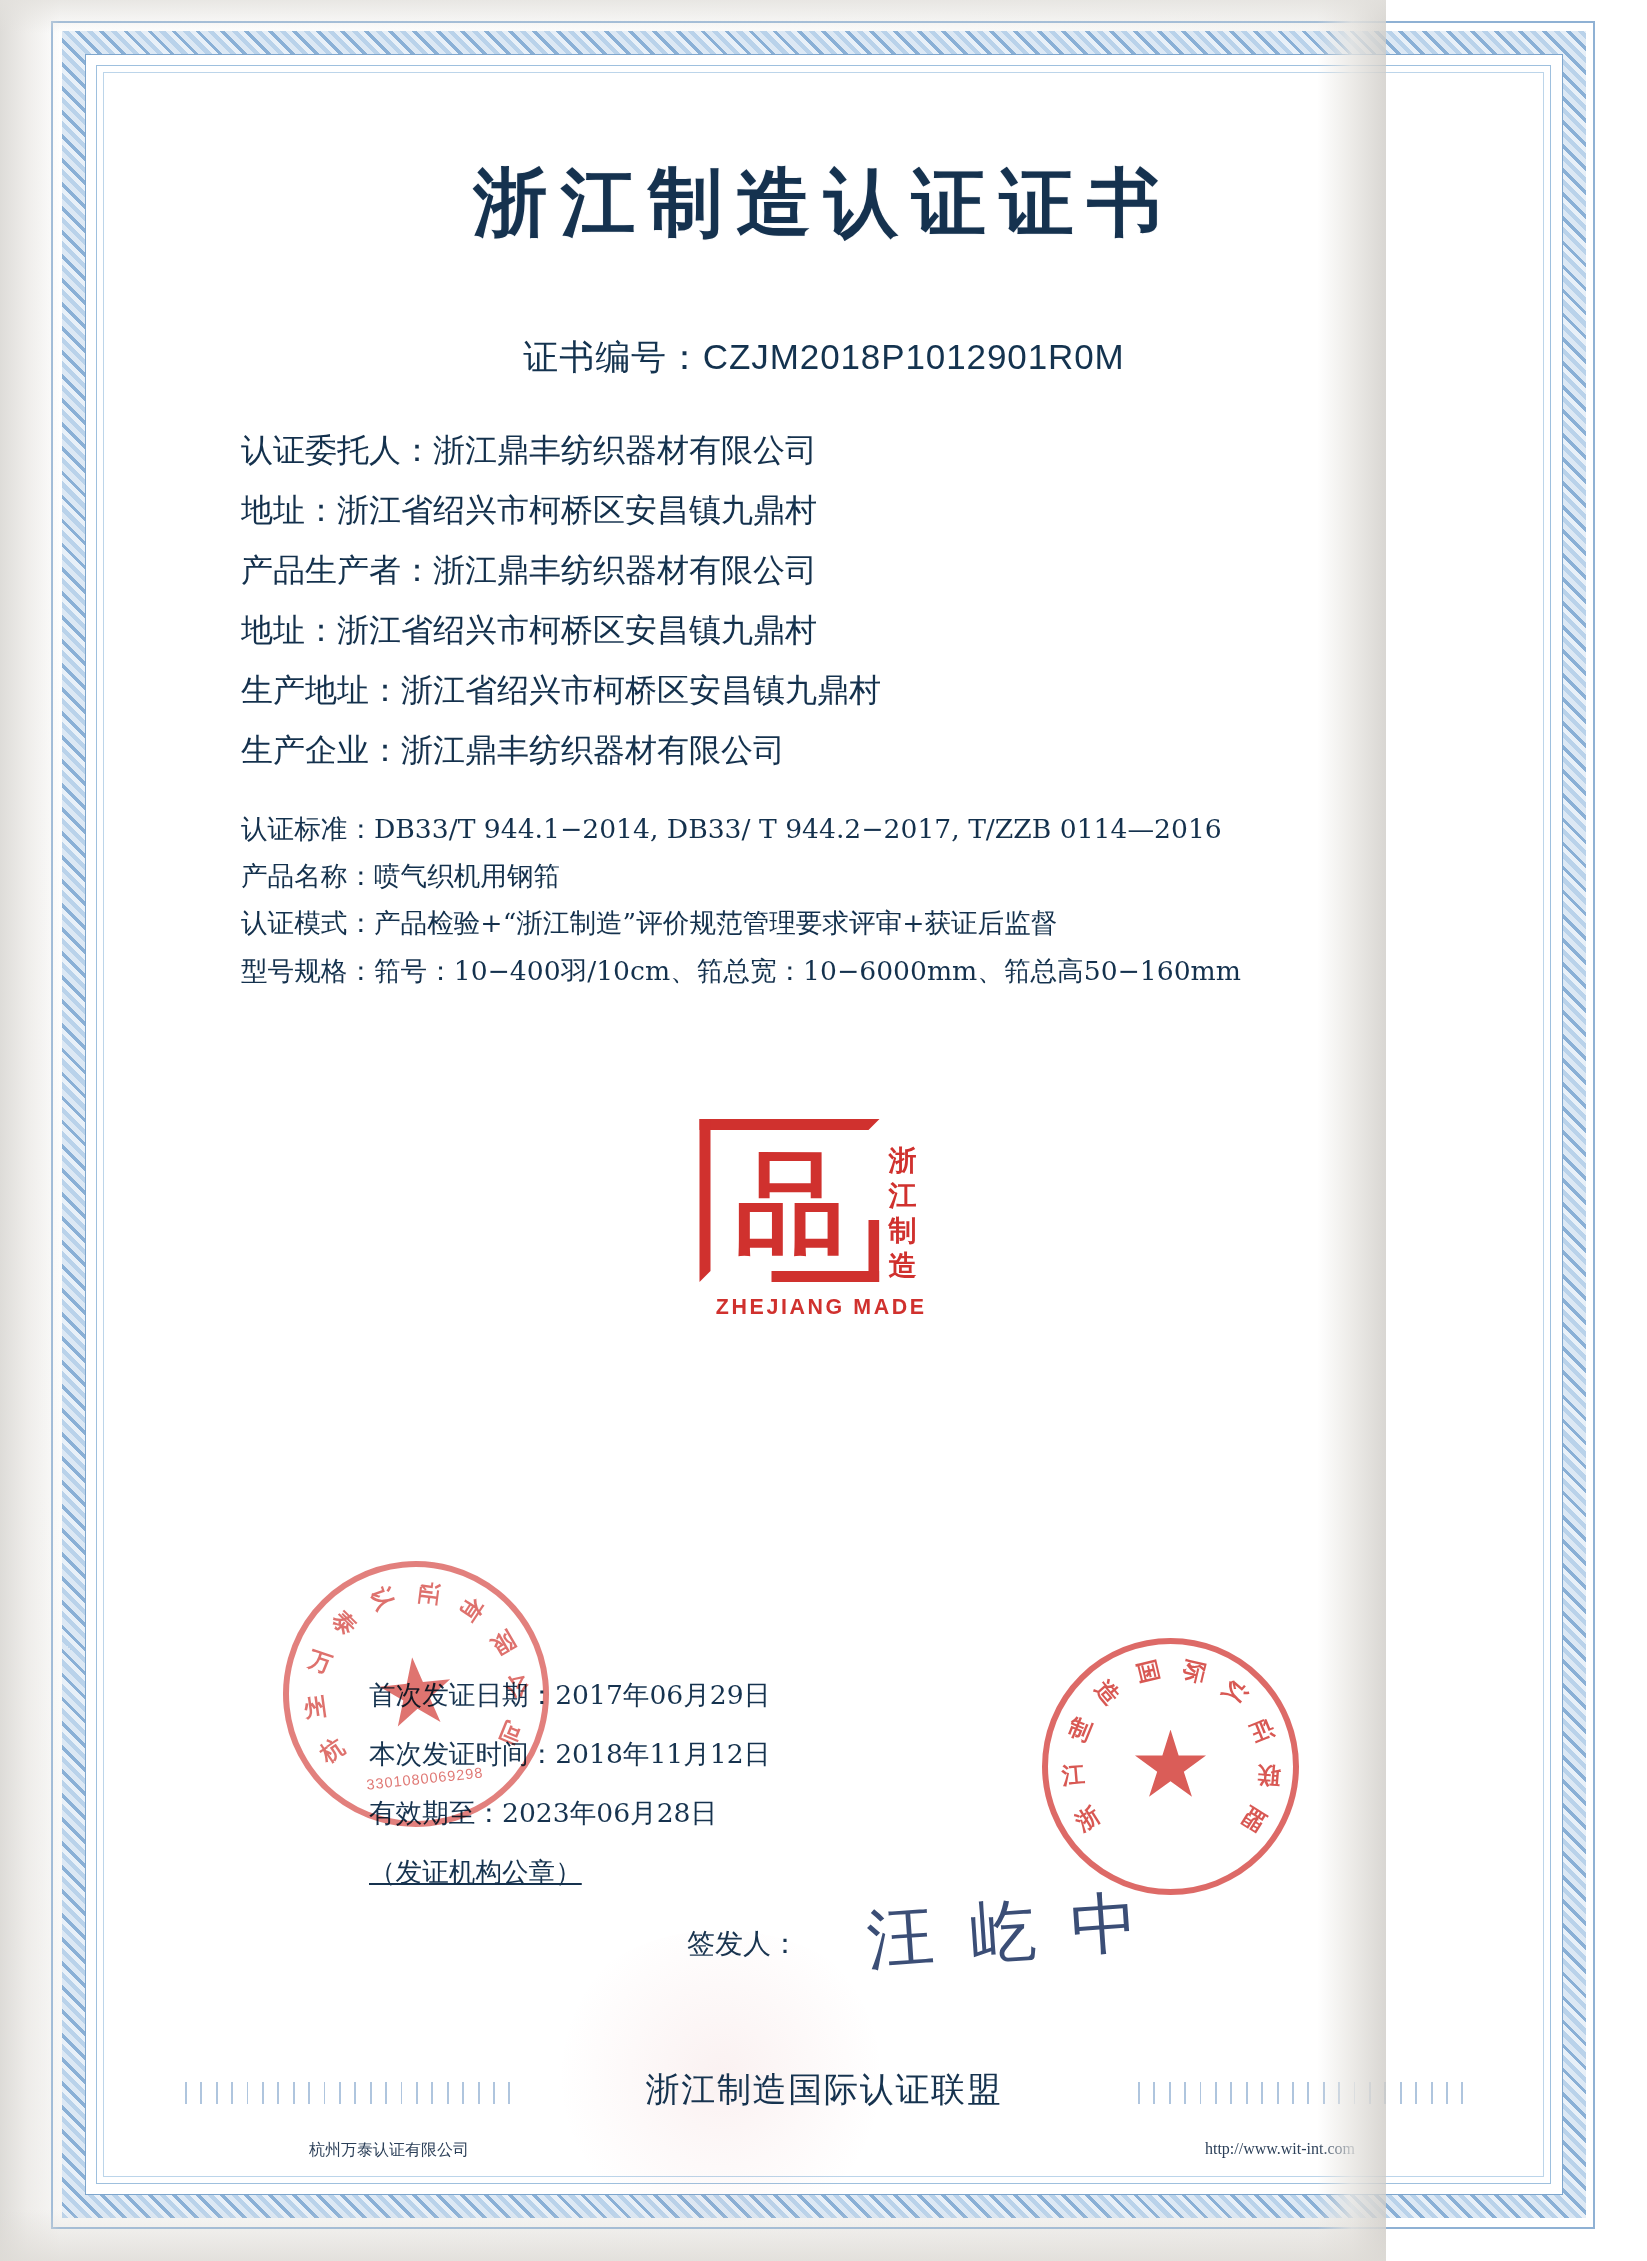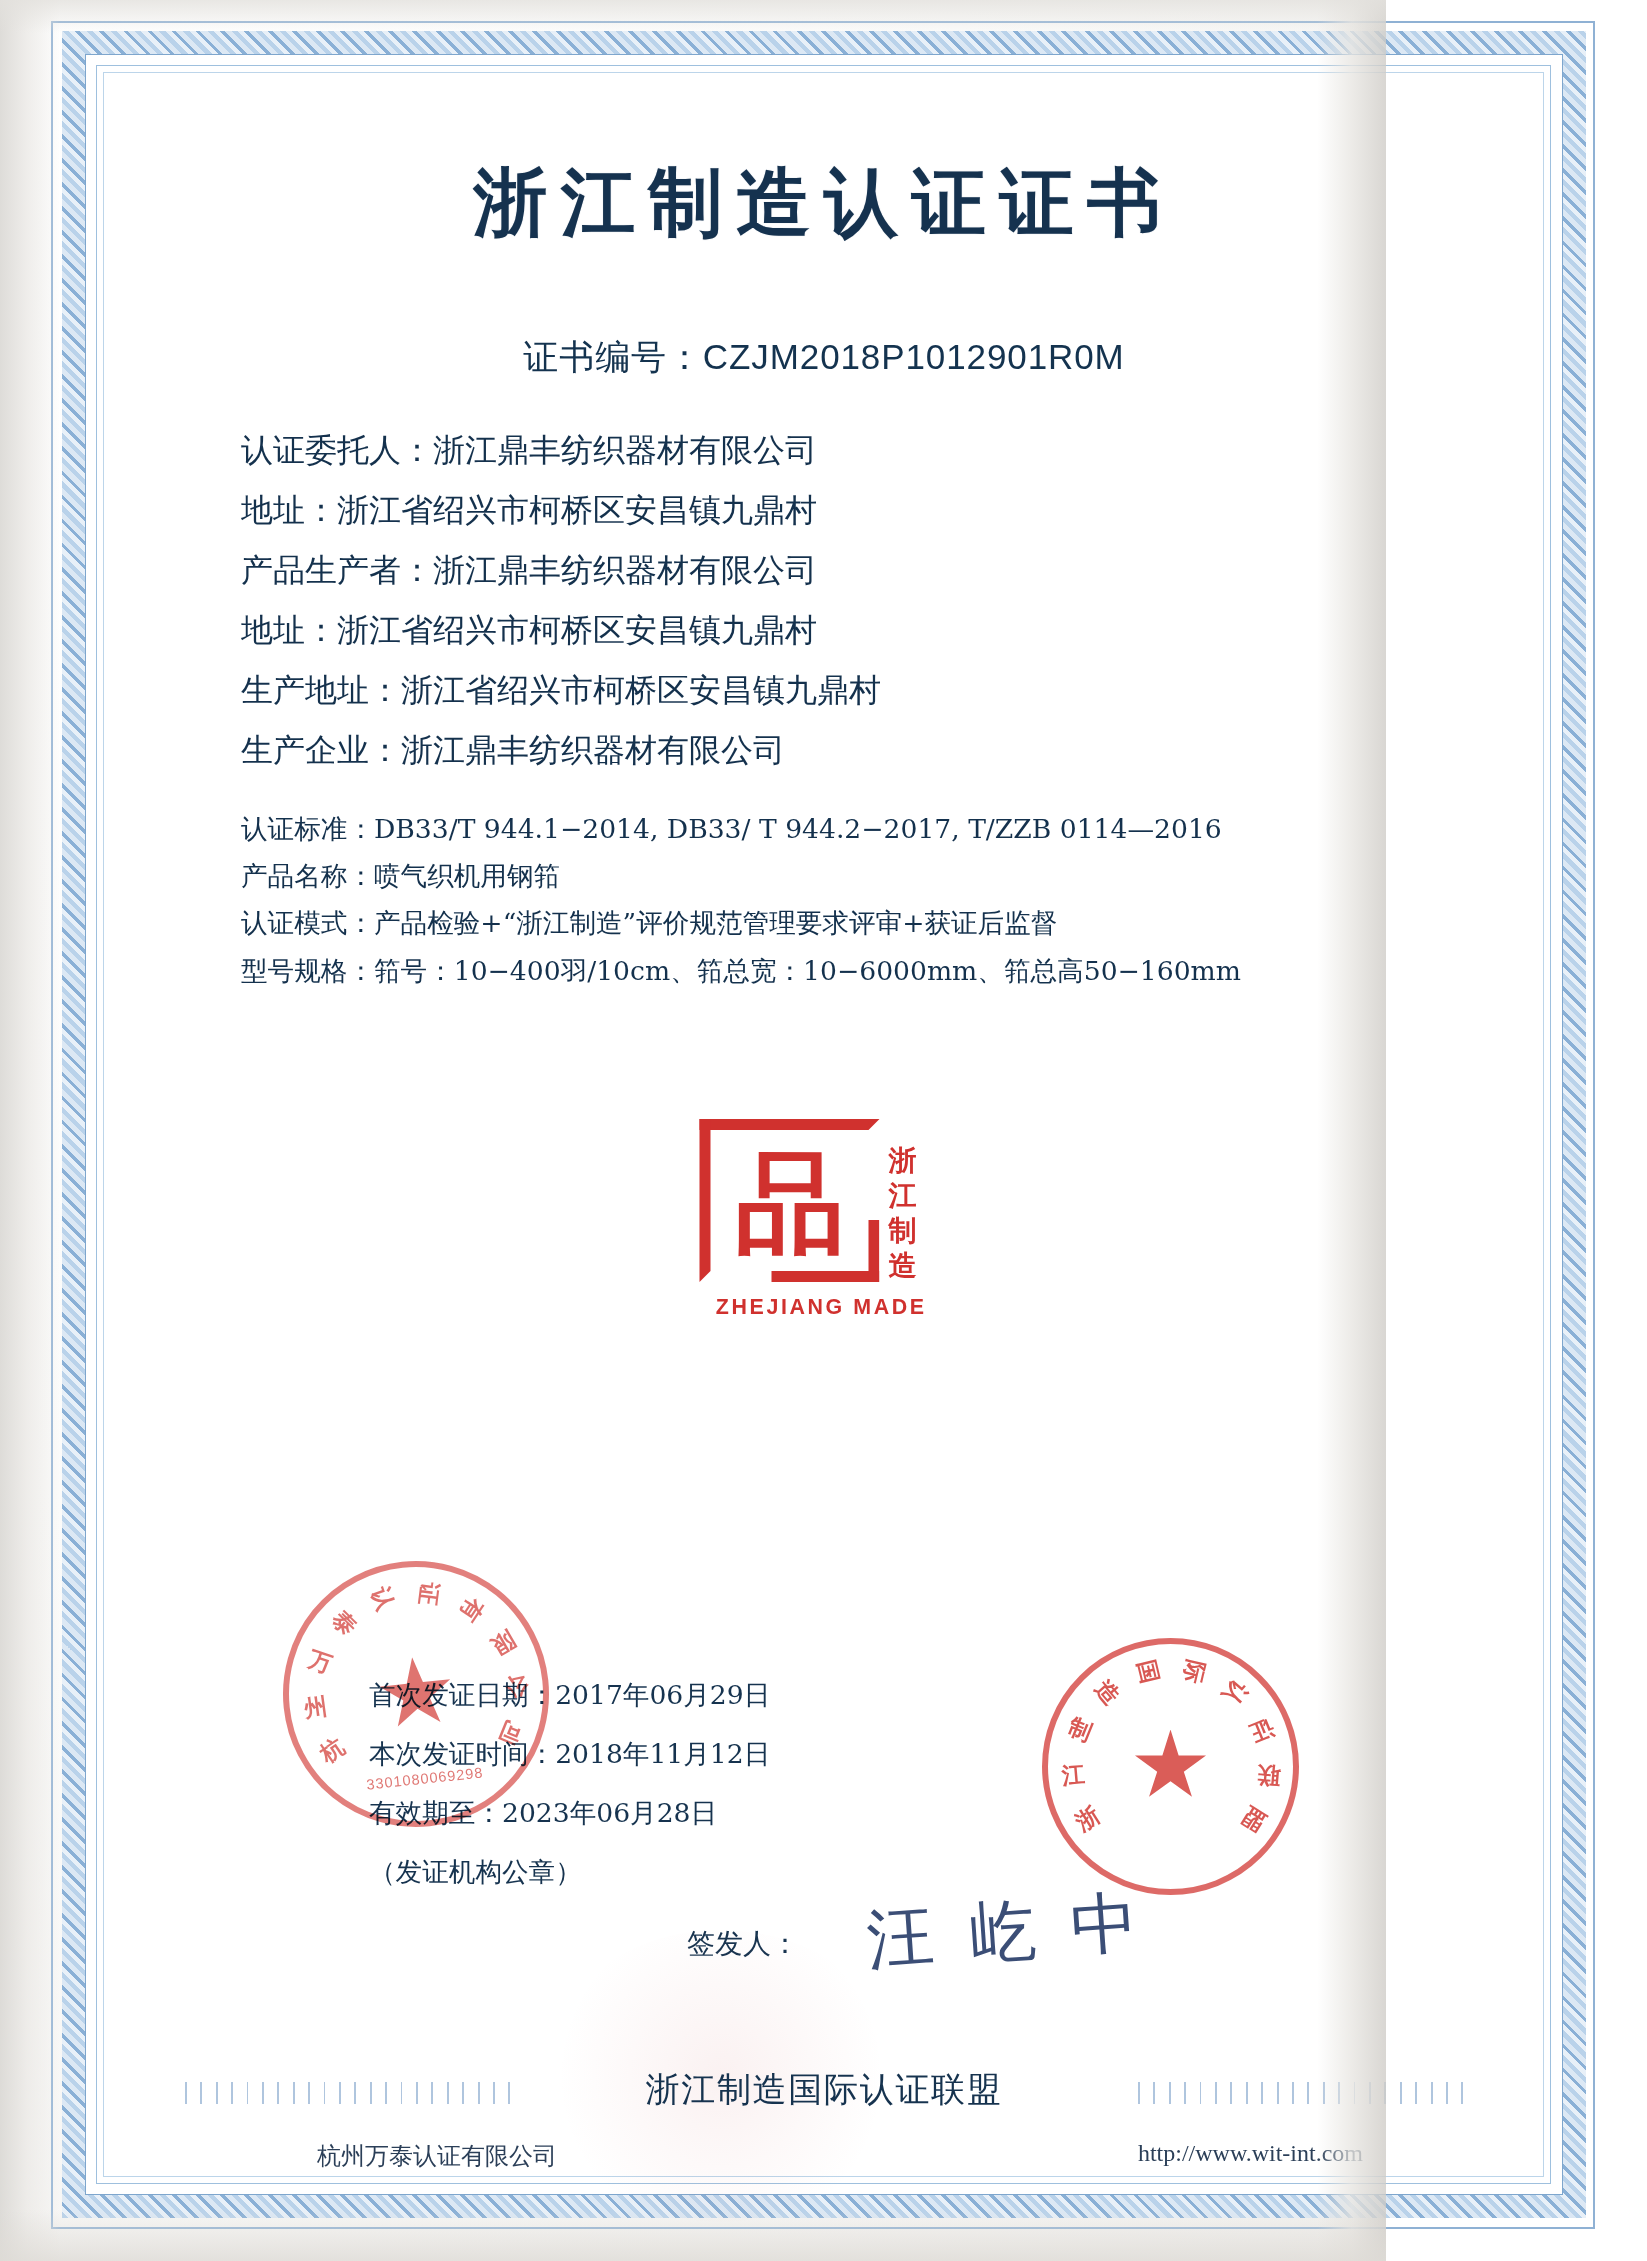--- a/index.html
+++ b/index.html
@@ -264,20 +264,21 @@
     color: #16334f;
     margin-bottom: 23px;
     font-family: "DejaVu Serif", "Liberation Serif", serif;
     white-space: nowrap;
   }
   .seal-note {
     font-size: 26.6px;
     color: #16334f;
     margin-top: 4px;
     font-family: "DejaVu Serif", "Liberation Serif", serif;
+    text-decoration: underline;
   }
 
   .signer {
     position: absolute;
     left: 558px;
     top: 1831px;
     font-size: 28px;
     color: #16334f;
     font-family: "DejaVu Serif", "Liberation Serif", serif;
   }
@@ -374,27 +375,27 @@
         rgba(120,160,200,0) 0px, rgba(120,160,200,0) 5.1px,
         rgba(110,150,195,.55) 5.1px, rgba(110,150,195,.55) 6.9px,
         rgba(120,160,200,0) 6.9px, rgba(120,160,200,0) 15.4px);
   }
   .footer-deco-left { left: 51px; }
   .footer-deco-right { right: 51px; }
 
   .footer-row {
     position: absolute;
     top: 2046px;
-    left: 16px;
+    left: 8px;
     width: 1390px;
     display: flex;
     justify-content: space-between;
     padding: 0 172px;
     box-sizing: border-box;
-    font-size: 24px;
+    font-size: 16px;
     color: #2b3f58;
     font-family: "DejaVu Serif", "Liberation Serif", serif;
     text-align: center;
   }
   .footer-url {
     font-family: "Liberation Serif", serif;
   }
 
   
   .watermark {

